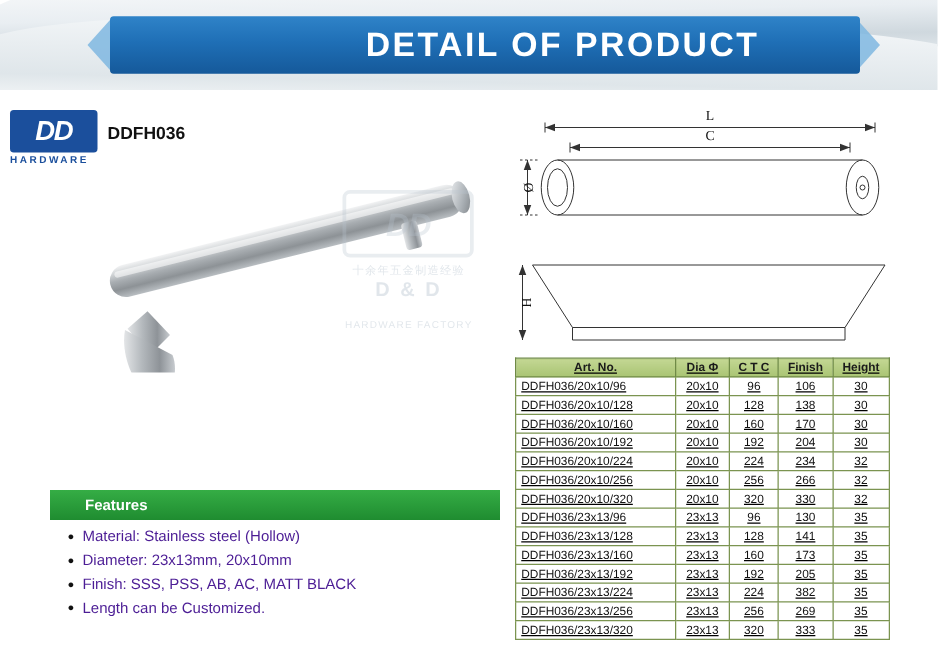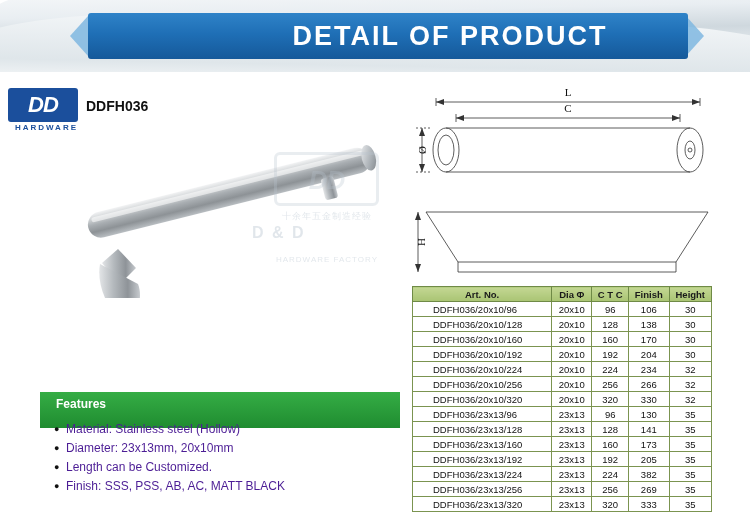--- a/index.html
+++ b/index.html
@@ -90,21 +90,21 @@
     text-align: center;
     line-height: 34px;
     letter-spacing: -1px;
   }
   .brand .logo-word {
     position: absolute; left: 0; top: 35px;
     width: 70px;
     font-size: 8px;
     letter-spacing: 2px;
     color: #1b4f9c;
-    text-align: right;
+    text-align: left;
     font-weight: bold;
   }
   .brand .model {
     position: absolute; left: 78px; top: 10px;
     font-size: 14px;
     font-weight: bold;
     color: #111;
   }
 
   
@@ -131,21 +131,21 @@
     font-size: 26px; font-weight: bold; font-style: italic;
     text-align: center; line-height: 50px;
     letter-spacing: -1px;
   }
   .watermark .wm-t1 {
     position:absolute; left:0; top: 58px; width:150px;
     text-align:center; font-size: 9px; color:#9fb0bf; letter-spacing:1px;
   }
   .watermark .wm-t2 {
     position:absolute; left:0; top: 72px; width:150px;
-    font-size: 16px; color:#9fb0bf; font-weight:bold; letter-spacing:2px;
+    text-align:center; font-size: 16px; color:#9fb0bf; font-weight:bold; letter-spacing:2px;
   }
   .watermark .wm-t3 {
     position:absolute; left:0; top: 92px; width:150px;
     text-align:center; font-size: 8px; color:#9fb0bf; letter-spacing:1px;margin-top:11px;
   }
 
   
   .drawings {
     position: absolute;
     left: 412px; top: 76px;
@@ -153,28 +153,28 @@
   }
 
   
   .features {
     position: absolute;
     left: 40px; top: 392px;
     width: 360px; height: 110px;
   }
   .features .f-head {
     position: absolute; left: 0; top: 0;
-    width: 360px; height: 36px;
+    width: 360px; height: 24px;
     background: #2e9f3e;
     background: linear-gradient(180deg,#35ad45 0%,#1f8c30 100%);
     color: #fff;
     font-size: 12px;
     font-weight: bold;
     line-height: 24px;
-    padding-left: 16px;
+    padding-left: 28px;
   }
   .features ul {
     position: absolute; left: 0; top: 28px;
     margin: 0; padding: 0 0 0 14px;
     list-style: none;
   }
   .features li {
     font-size: 12px;
     color: #4c1d95;
     line-height: 19px;
@@ -186,20 +186,21 @@
     position: absolute; left: 0; top: 0;
     font-size: 9px;
     color: #111;
   }
 
   
   .spec {
     position: absolute;
     left: 412px; top: 286px;
     width: 284px;
+    text-decoration: underline;
   }
   table.spec-table {
     border-collapse: collapse;
     width: 300px;
     font-size: 9.5px;
   }
   table.spec-table th {
     background: #b8cf85;
     background: linear-gradient(180deg,#c3d793 0%,#a9c473 100%);
     border: 1px solid #6f8a46;
@@ -210,21 +211,21 @@
     text-align: center;
   }
   table.spec-table td {
     border: 1px solid #7b9450;
     height: 15px;
     padding: 0 3px;
     color: #111;
     background: #ffffff;
     text-align: center;
   }
-  table.spec-table td.art { text-align: left; padding-left: 20px; }
+  table.spec-table td.art { text-align: left; padding-left: 4px; }
 </style>
 </head>
 <body>
 
 <div class="header">
   <div class="swoosh-a"></div>
   <div class="swoosh-b"></div>
   <div class="tri-left"></div>
   <div class="tri-right"></div>
   <div class="band"></div>
@@ -335,22 +336,22 @@
     <text x="-74" y="14" transform="rotate(-90)" font-family="Liberation Serif, serif" font-size="11" fill="#111" text-anchor="middle">Ø</text>
     <text x="-166" y="13" transform="rotate(-90)" font-family="Liberation Serif, serif" font-size="11" fill="#111" text-anchor="middle">H</text>
   </svg>
 </div>
 
 <div class="features">
   <div class="f-head">Features</div>
   <ul>
     <li>Material: Stainless steel (Hollow)</li>
     <li>Diameter: 23x13mm, 20x10mm</li>
+    <li>Finish: SSS, PSS, AB, AC, MATT BLACK</li>
     <li>Length can be Customized.</li>
-    <li>Finish: SSS, PSS, AB, AC, MATT BLACK</li>
   </ul>
 </div>
 
 <div class="spec">
   <table class="spec-table">
     <thead>
       <tr>
         <th>Art. No.</th>
         <th>Dia Φ</th>
         <th>C T C</th>

